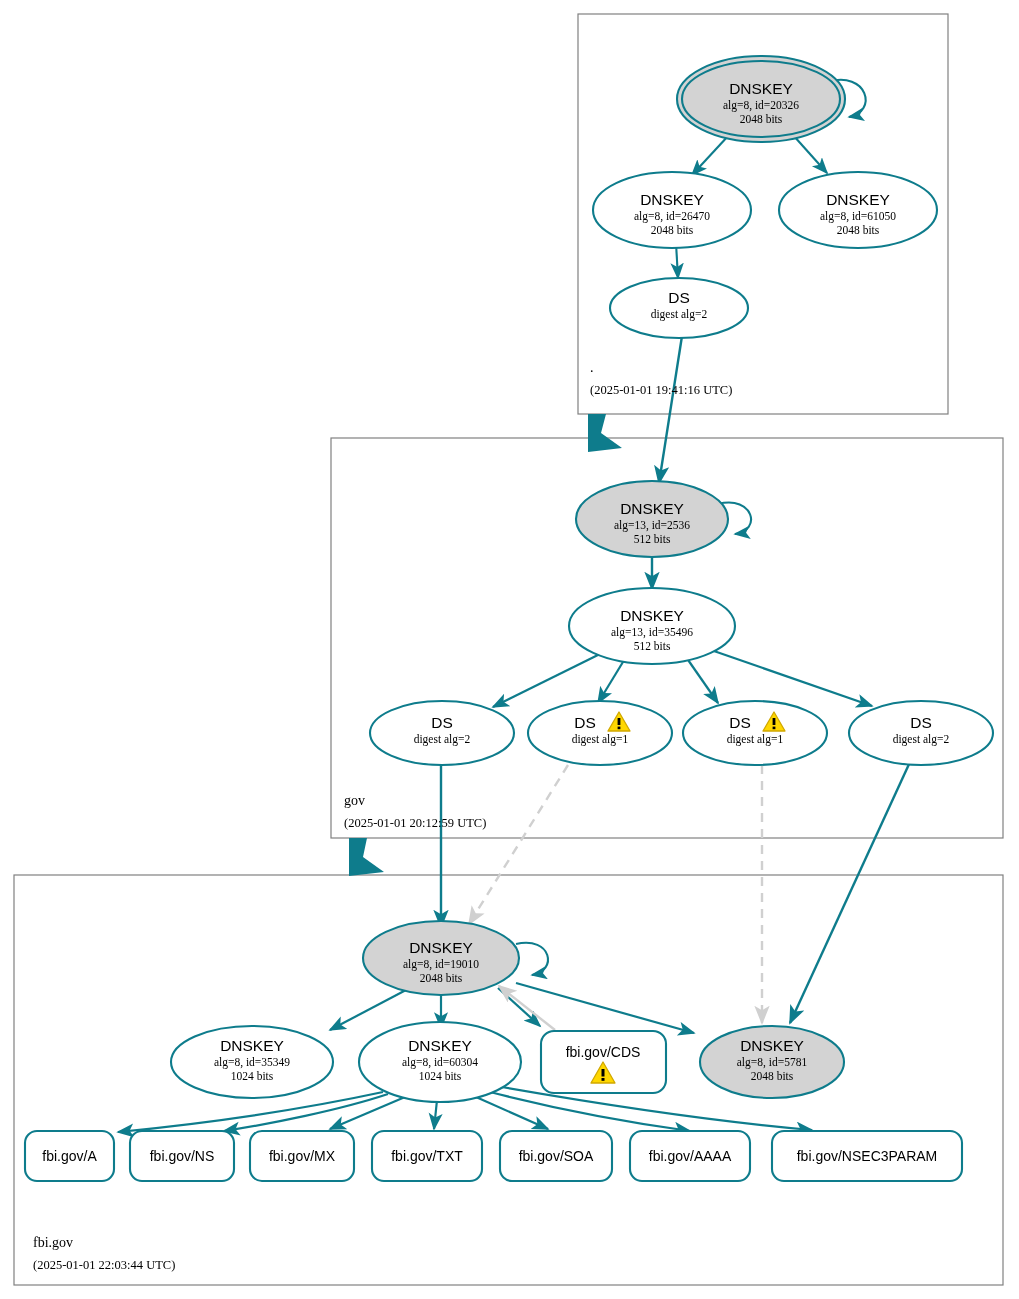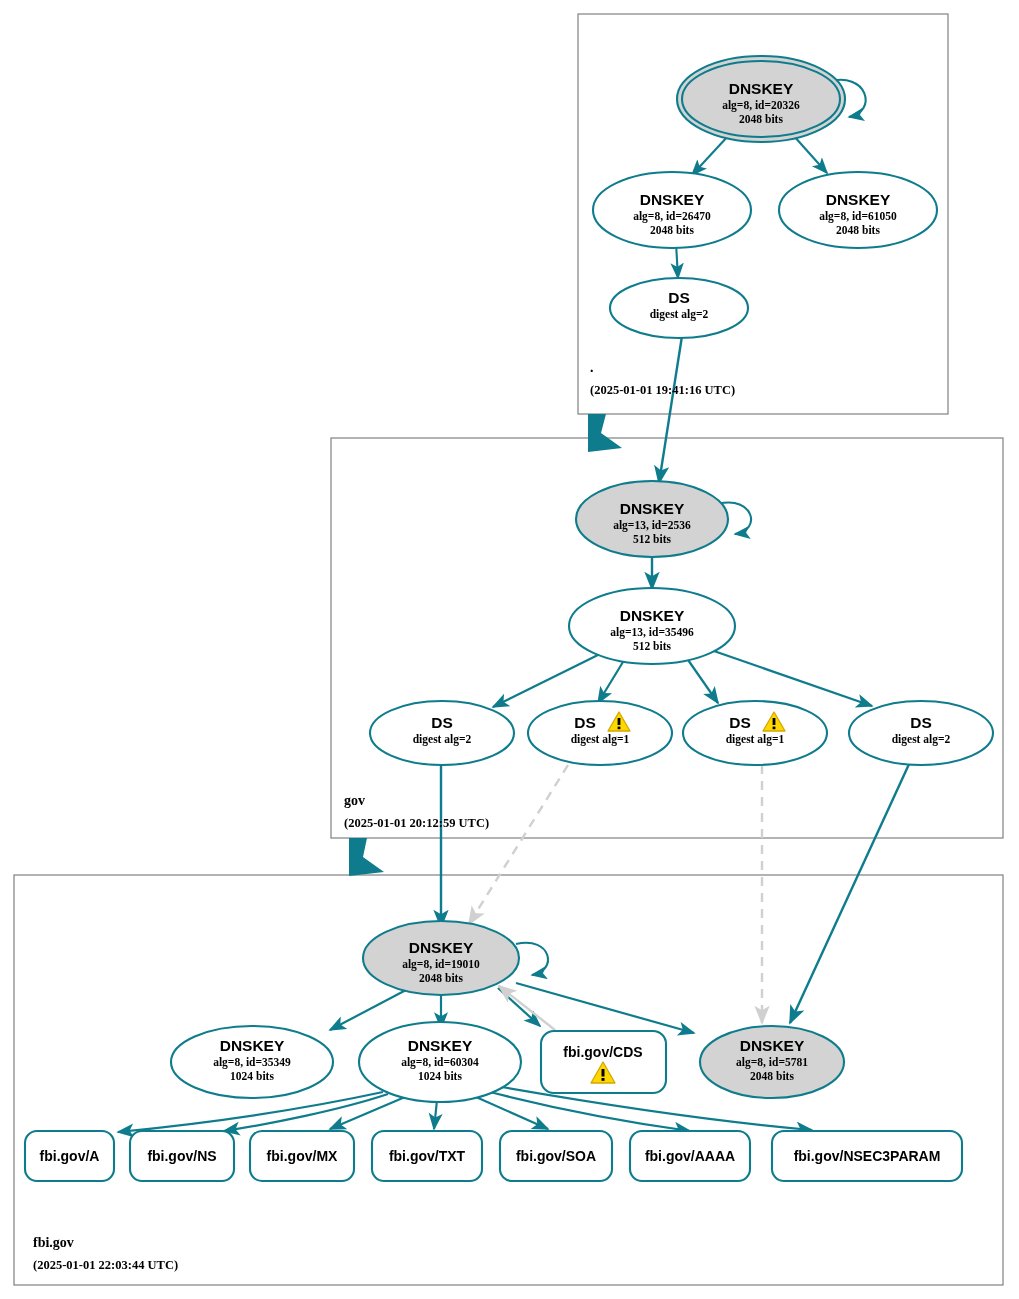--- a/index.html
+++ b/index.html
@@ -1,18 +1,18 @@
 <!DOCTYPE html>
 <html><head>
 <meta charset="utf-8">
 <style>
   html,body{margin:0;padding:0;background:#ffffff;}
   body{width:1019px;height:1299px;overflow:hidden;
        font-family:"Liberation Serif","DejaVu Serif",serif;}
-  #stage{position:relative;width:1019px;height:1299px;font-weight:bold;}
+  #stage{position:relative;width:1019px;height:1299px;}
   svg{position:absolute;top:0;left:0;width:1019px;height:1299px;}
   text{fill:#000000;}
   .t-title{font-family:"Liberation Sans","DejaVu Sans",sans-serif;font-size:15.5px;}
   .t-sub{font-family:"Liberation Serif","DejaVu Serif",serif;font-size:11.5px;}
   .t-rr{font-family:"Liberation Sans","DejaVu Sans",sans-serif;font-size:14px;}
   .t-zone{font-family:"Liberation Serif","DejaVu Serif",serif;font-size:14px;}
   .t-zt{font-family:"Liberation Serif","DejaVu Serif",serif;font-size:12.5px;}
 </style>
 </head>
 <body>

